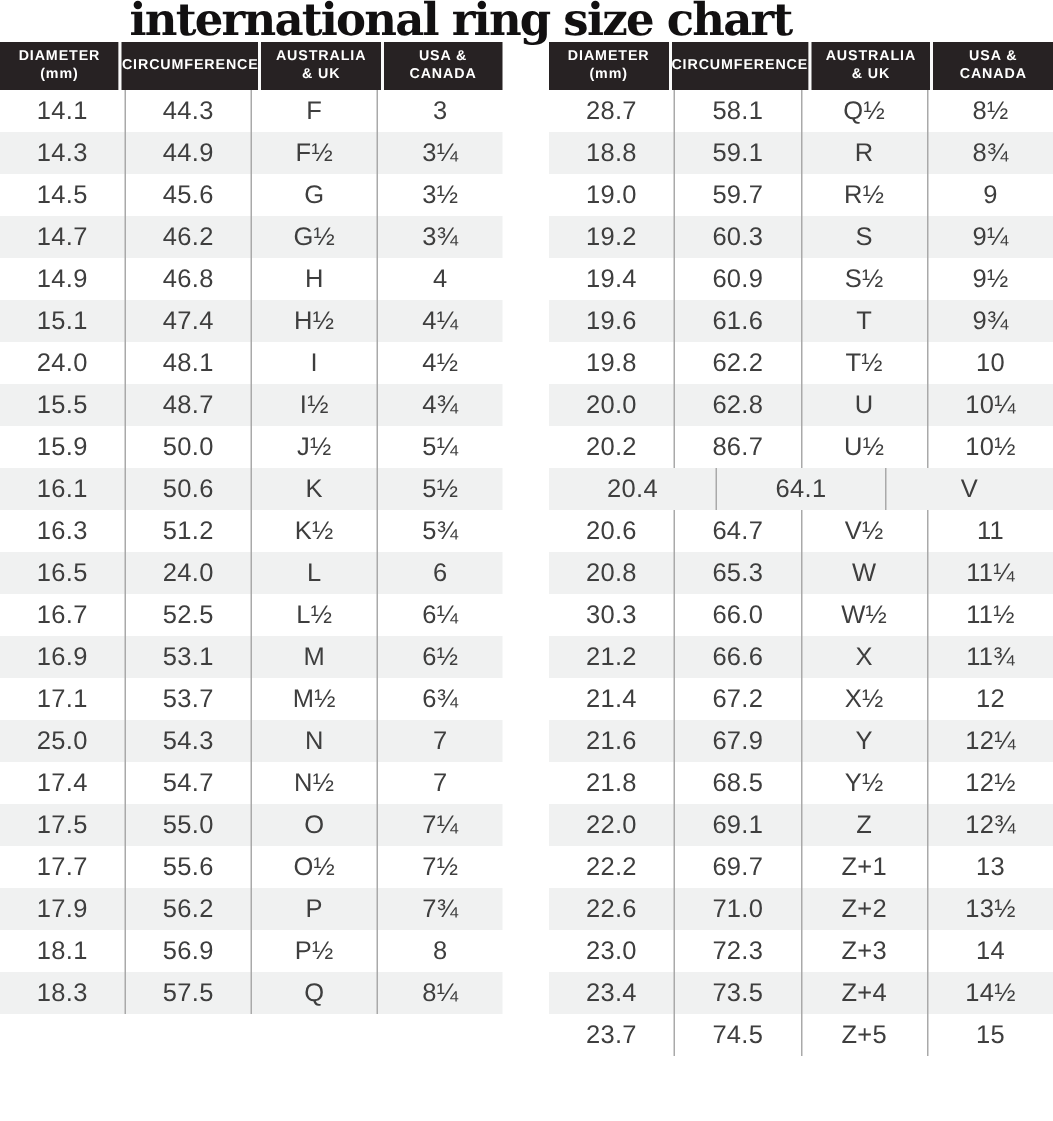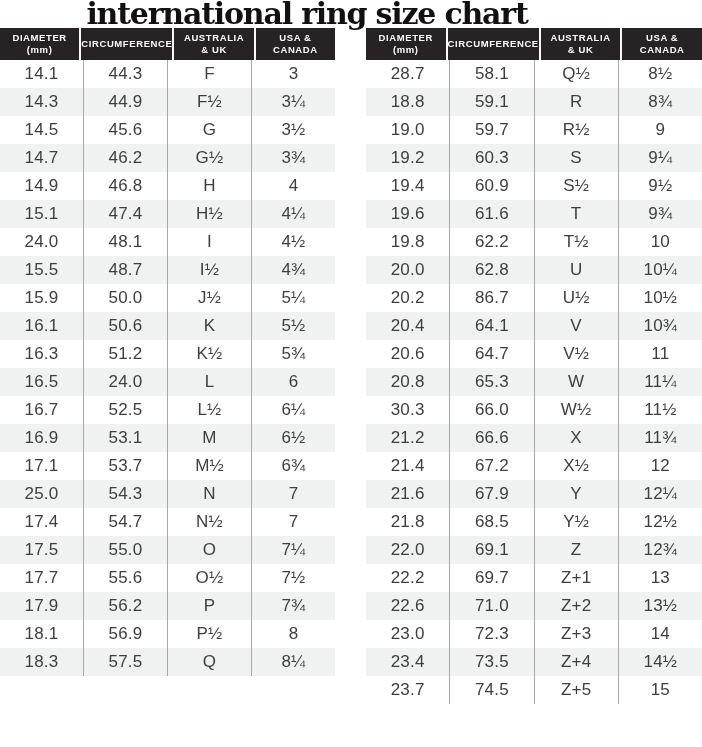--- a/index.html
+++ b/index.html
@@ -333,21 +333,20 @@
         <div class="row">
           <div class="cell">20.2</div>
           <div class="cell">86.7</div>
           <div class="cell">U½</div>
           <div class="cell">10½</div>
         </div>
         <div class="row">
           <div class="cell">20.4</div>
           <div class="cell">64.1</div>
           <div class="cell">V</div>
-          <div class="cell">10¾</div>
         </div>
         <div class="row">
           <div class="cell">20.6</div>
           <div class="cell">64.7</div>
           <div class="cell">V½</div>
           <div class="cell">11</div>
         </div>
         <div class="row">
           <div class="cell">20.8</div>
           <div class="cell">65.3</div>

